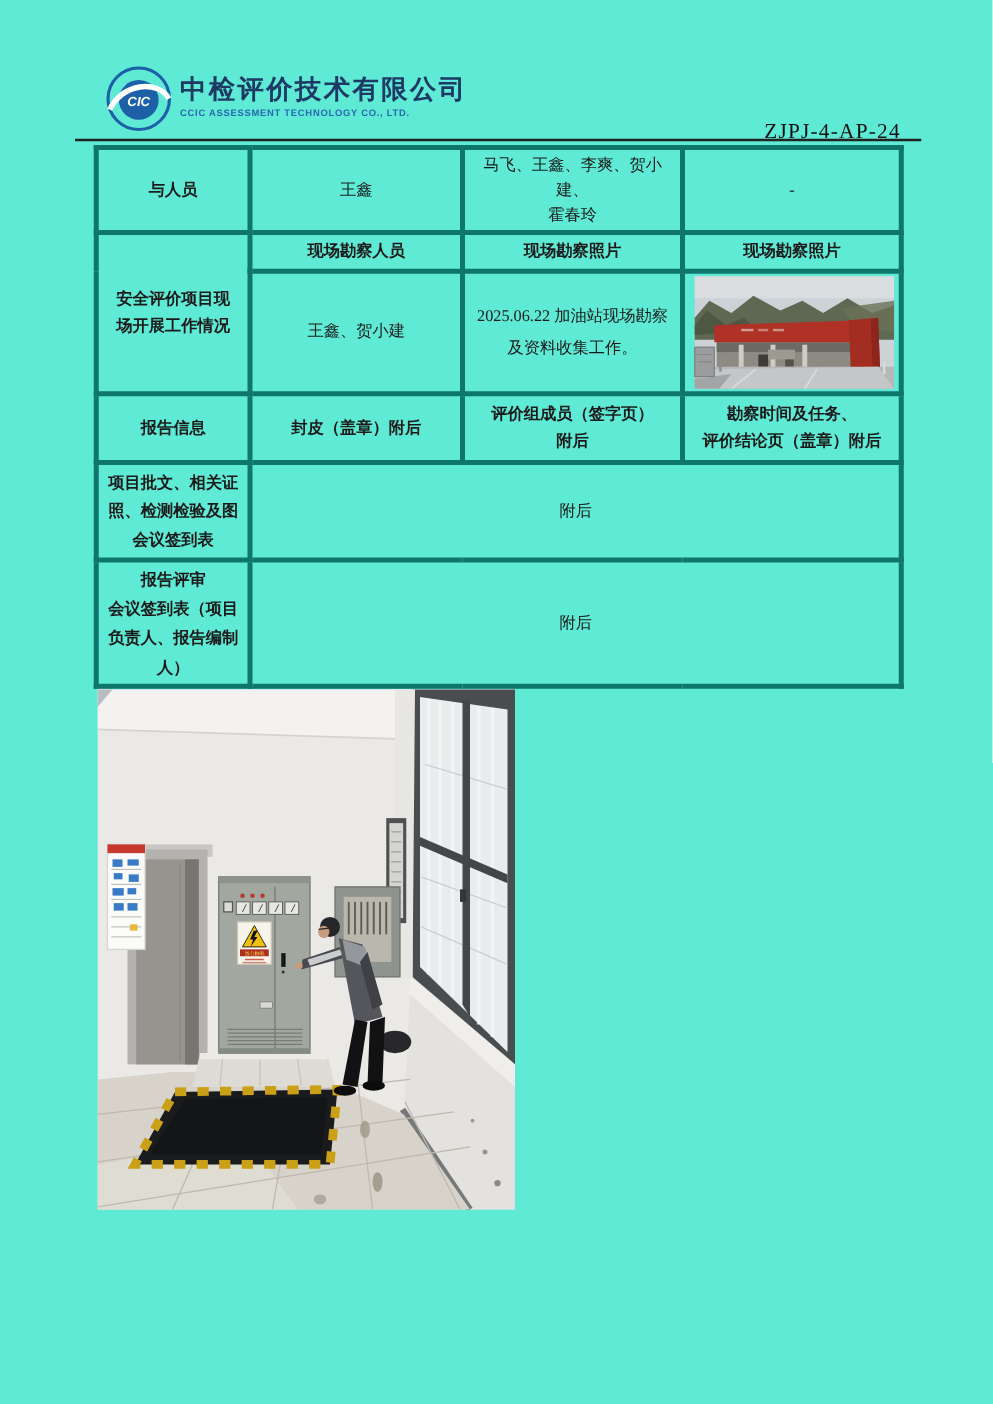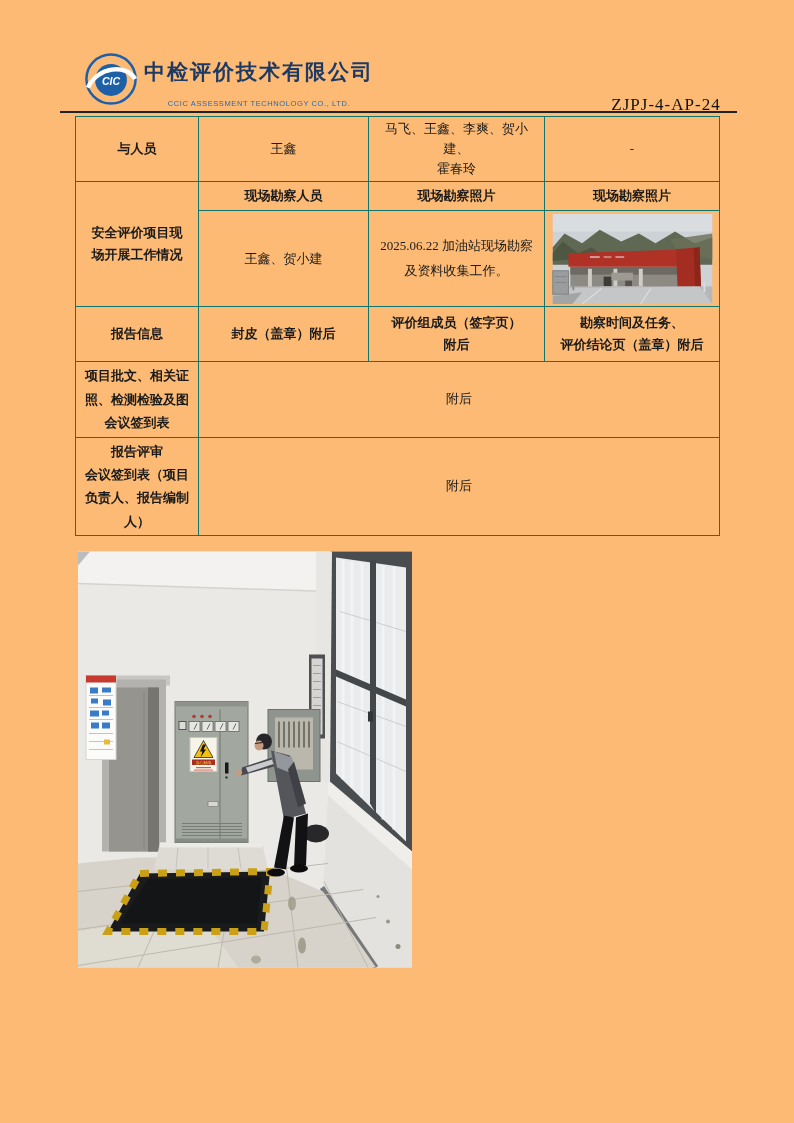--- a/index.html
+++ b/index.html
@@ -1,43 +1,43 @@
 <!DOCTYPE html>
 <html><head>
 <meta charset="utf-8">
 <style>
   html,body { margin:0; padding:0; background:#ffffff; }
   .page {
-    position:relative; width:794px; height:1123px; background:#fdba74;
+    position:relative; width:794px; height:1123px; background:#5eead4;
     font-family:"Liberation Serif","DejaVu Serif",serif; color:#1a1a1a; overflow:hidden;
   }
   
   .logo-wrap { position:absolute; left:84px; top:52px; width:54px; height:54px; }
-  .company { position:absolute; left:144px; top:60px;text-align:center; }
+  .company { position:absolute; left:144px; top:60px; }
   .company-cn {
     font-family:"Liberation Sans","DejaVu Sans",sans-serif; font-weight:700;
     font-size:21px; letter-spacing:2px; color:#1d3a64; line-height:1.15;
   }
   .company-en {
-    font-family:"Liberation Sans","DejaVu Sans",sans-serif; font-weight:400;
-    font-size:7.5px; letter-spacing:0.6px; color:#2a68ae; margin-top:15px;
+    font-family:"Liberation Sans","DejaVu Sans",sans-serif; font-weight:700;
+    font-size:7.5px; letter-spacing:0.6px; color:#2a68ae; margin-top:2px;
   }
   .doc-number {
     position:absolute; left:586px; top:95px; width:160px; text-align:center;
     font-size:17px; letter-spacing:1px; color:#111;
   }
   .header-rule { position:absolute; left:60px; top:111px; width:677px; height:2px; background:#222; }
 
   
   table.info-table {
     position:absolute; left:75px; top:116px; width:644px;
     border-collapse:collapse; table-layout:fixed; font-size:13px;
   }
   .info-table td {
-    border:1px solid #0f766e; text-align:center; vertical-align:middle;
+    border:4px solid #0f766e; text-align:center; vertical-align:middle;
     padding:2px 6px; line-height:1.7; overflow:hidden;
   }
   .hd { font-family:"Liberation Sans","DejaVu Sans",sans-serif; font-weight:700; }
   .ln { display:block; }
   .left-align { text-align:left; padding-left:9px;margin-left:20px; }
   .photo-cell { padding:2px; }
   .photo-cell svg { display:block; margin:0 auto; }
 
   
   .footnote {

